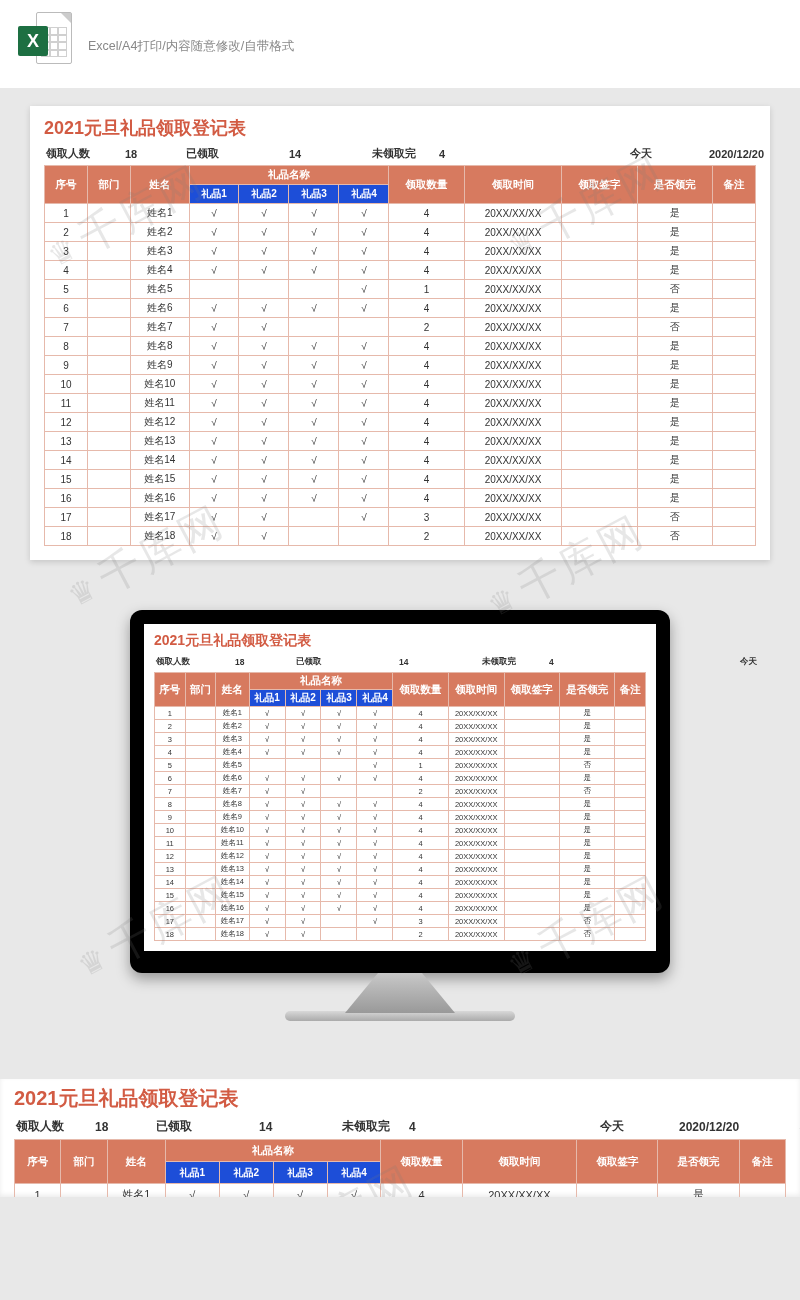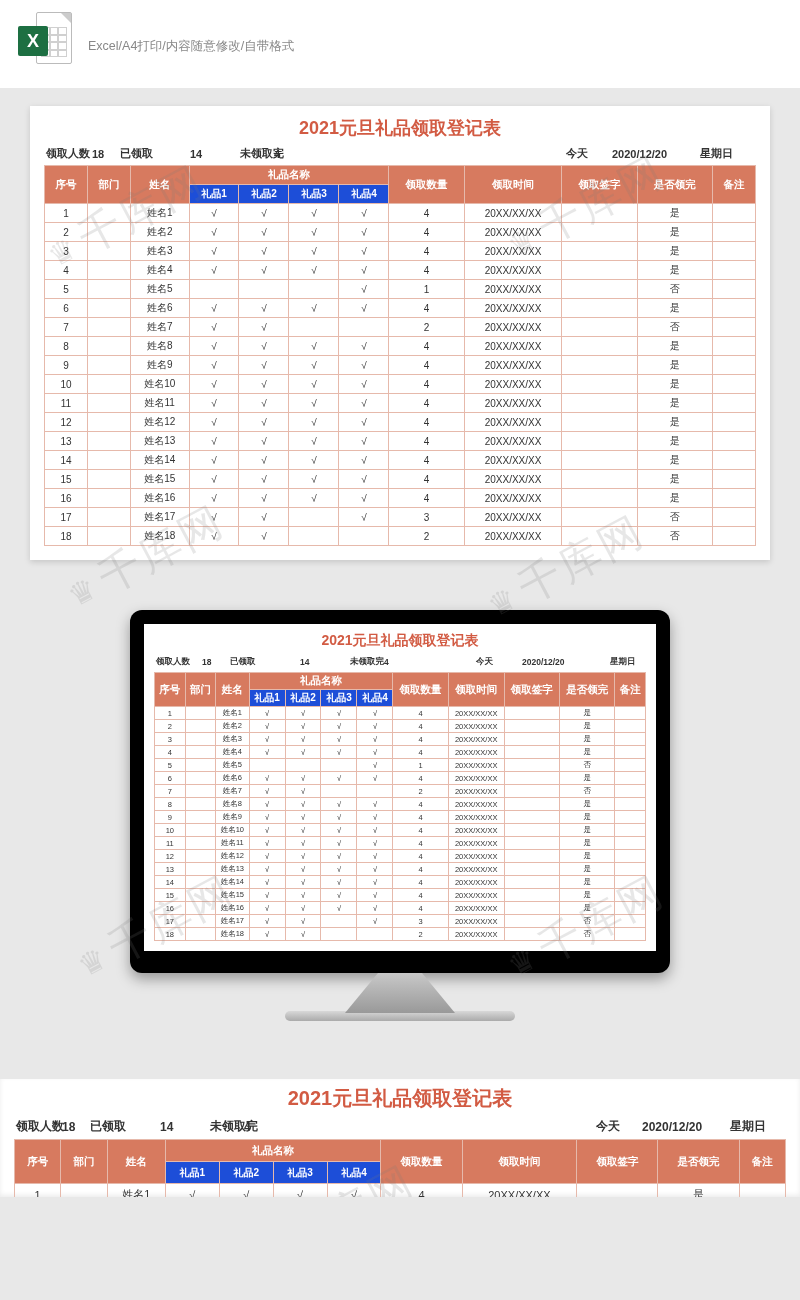--- a/index.html
+++ b/index.html
@@ -69,34 +69,34 @@
   }
   
   .sheet-card {
     background:#fff;
     margin:18px auto 0 auto;
     width: 740px;
     padding: 10px 14px 14px 14px;
     box-shadow: 0 2px 6px rgba(0,0,0,.15);
   }
   .sheet-title {
-    text-align:center;
     color:#d25b43;
     font-weight:bold;
     font-size:18px;
     margin-bottom:4px;
   }
   
   .summary-row {
     display:grid;
     grid-template-columns: 46px 28px 70px 50px 34px 60px 32px 1fr 46px 88px 54px;
     font-size:11px;
     font-weight:bold;
     align-items:center;
     padding: 2px 2px 4px 2px;
+    gap: 33px;
   }
   .summary-row span{white-space:nowrap;}
   
   table.reg { border-collapse: collapse; width:100%; font-size:10px; }
   table.reg th, table.reg td {
     border:1px solid #e6b9ab;
     text-align:center;
     padding:2px 3px;
     height:18px;
     white-space:nowrap;

